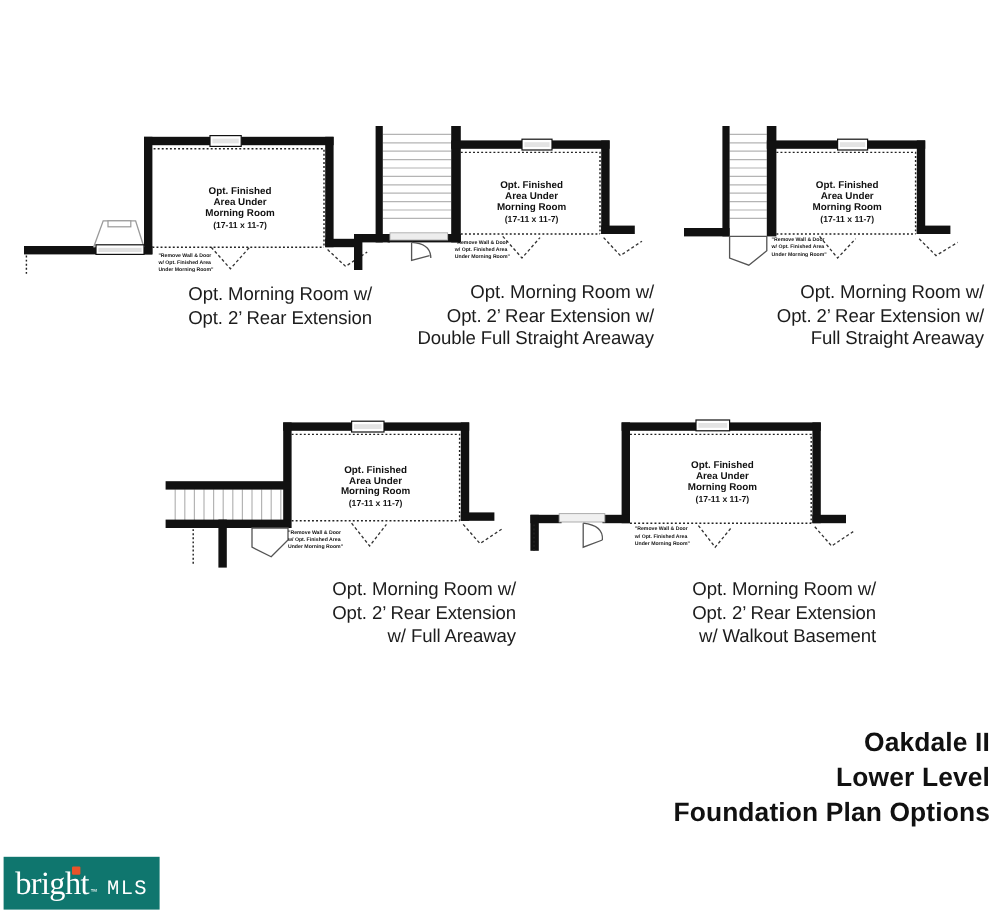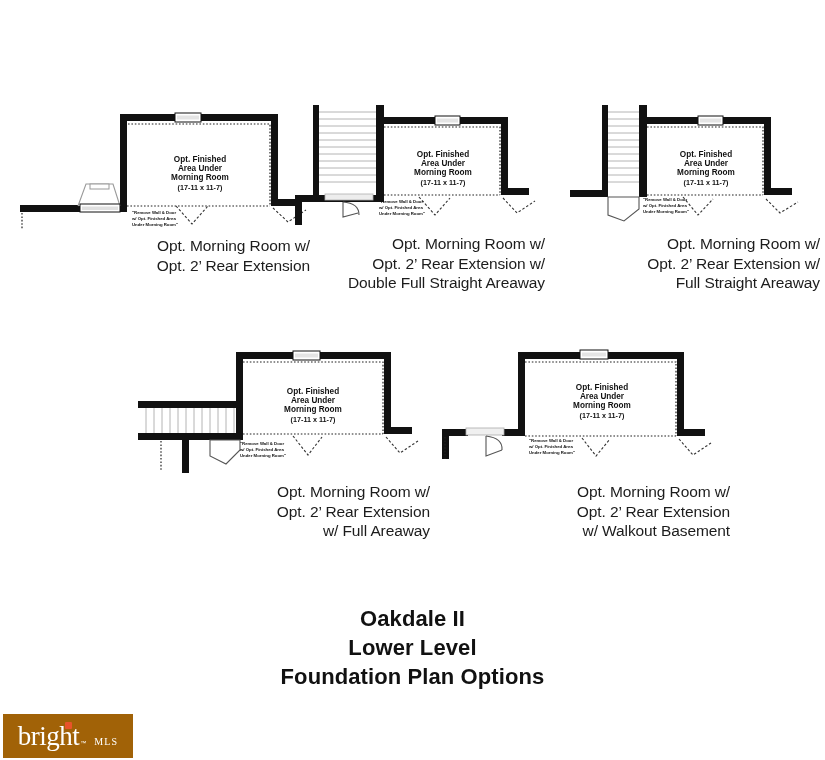--- a/index.html
+++ b/index.html
@@ -29,49 +29,49 @@
   #plan-3{left:570px;top:95px;width:250px;}
   
   #plan-4{left:130px;top:338px;width:300px;}
   #plan-5{left:430px;top:338px;width:300px;}
 
   .cap-1{margin-top:6px;}
   .cap-2{margin-top:4px;}
 
   .titleblock{
     position:absolute;left:0;top:604px;width:825px;
-    text-align:center;
+    text-align:right;
     font-size:22px;
     font-weight:700;
     line-height:29px;
     letter-spacing:0.1px;
     color:#111;
     white-space:pre-line;
   }
 
   .watermark{
     position:absolute;left:3px;top:714px;
     width:130px;height:44px;
-    background:#a16207;
+    background:#0f766e;
     display:flex;align-items:center;justify-content:center;
   }
   .wm-inner{display:flex;align-items:baseline;}
   .wm-bright{
     font-family:"Liberation Serif","DejaVu Serif",serif;
     font-size:27px;color:#ffffff;font-weight:400;letter-spacing:-0.5px;
     position:relative;
   }
   .wm-dot{
     position:absolute;right:7px;top:1px;
     width:7px;height:7px;background:#e8532a;border-radius:1px;
   }
   .wm-tm{font-size:6px;color:#ffffff;vertical-align:super;margin-left:1px;}
   .wm-mls{
-    font-size:10px;color:#ffffff;letter-spacing:1.2px;margin-left:8px;
-    font-family:Liberation Serif, serif;
+    font-size:17px;color:#ffffff;letter-spacing:1.2px;margin-left:8px;
+    font-family:Liberation Mono, monospace;
   }
 </style>
 </head>
 <body>
 
 <div class="sheet">
 
   <div class="plan" id="plan-1">
     <svg width="290" height="130" viewBox="0 0 290 130">
 

